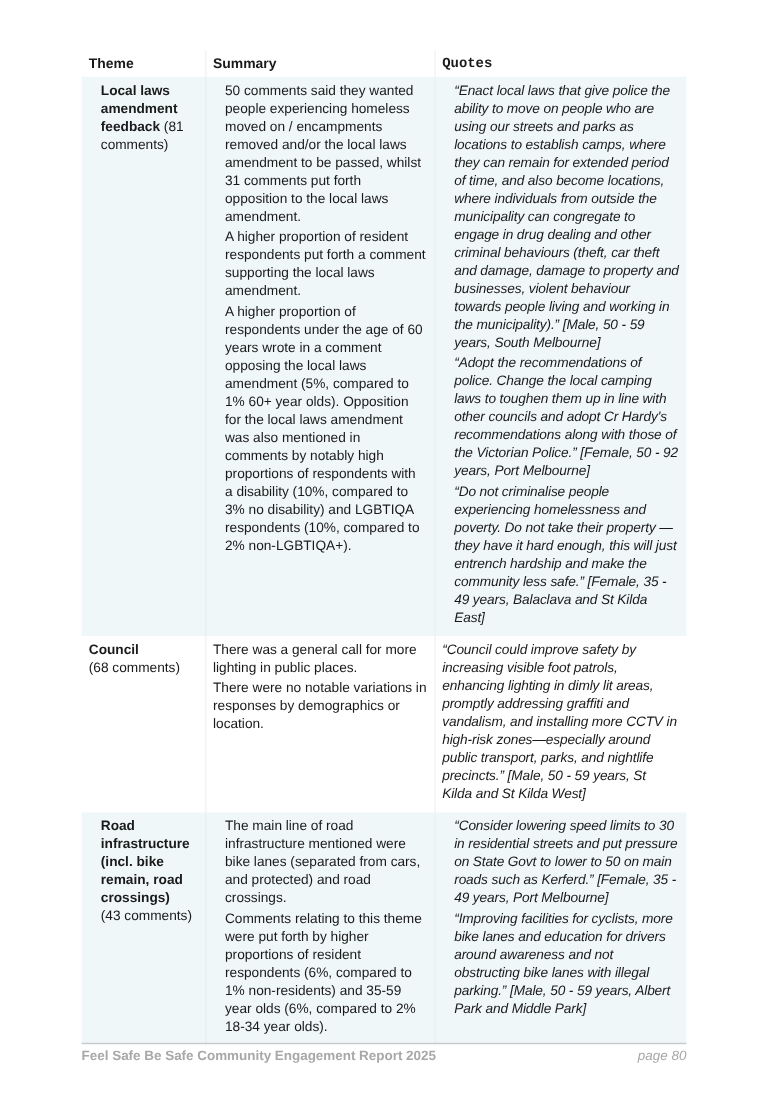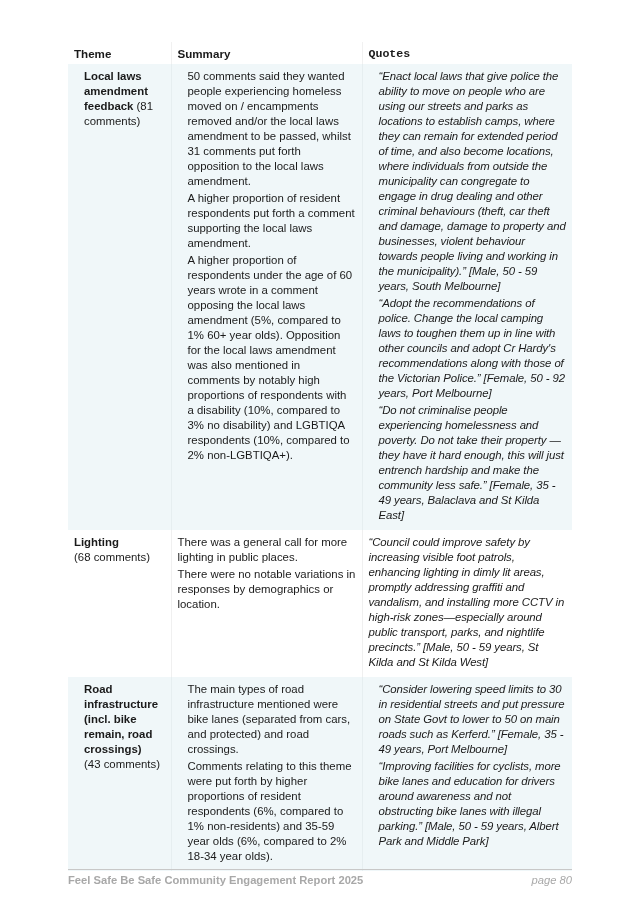--- a/index.html
+++ b/index.html
@@ -112,39 +112,39 @@
         </td>
         <td class="quotes">
           <p class="quote">“Enact local laws that give police the ability to move on people who are using our streets and parks as locations to establish camps, where they can remain for extended period of time, and also become locations, where individuals from outside the municipality can congregate to engage in drug dealing and other criminal behaviours (theft, car theft and damage, damage to property and businesses, violent behaviour towards people living and working in the municipality).” [Male, 50 - 59 years, South Melbourne]</p>
           <p class="quote">“Adopt the recommendations of police. Change the local camping laws to toughen them up in line with other councils and adopt Cr Hardy's recommendations along with those of the Victorian Police.” [Female, 50 - 92 years, Port Melbourne]</p>
           <p class="quote">“Do not criminalise people experiencing homelessness and poverty. Do not take their property — they have it hard enough, this will just entrench hardship and make the community less safe.” [Female, 35 - 49 years, Balaclava and St Kilda East]</p>
         </td>
       </tr>
 
       <tr class="plain body-row">
         <td>
-          <span class="theme-name">Lighting</span><br>
+          <span class="theme-name">Council</span><br>
           <span>(68 comments)</span>
         </td>
         <td class="summary">
           <p class="para">There was a general call for more lighting in public places.</p>
           <p class="para">There were no notable variations in responses by demographics or location.</p>
         </td>
         <td class="quotes">
           <p class="quote">“Council could improve safety by increasing visible foot patrols, enhancing lighting in dimly lit areas, promptly addressing graffiti and vandalism, and installing more CCTV in high-risk zones—especially around public transport, parks, and nightlife precincts.” [Male, 50 - 59 years, St Kilda and St Kilda West]</p>
         </td>
       </tr>
 
       <tr class="shaded body-row">
         <td>
           <span class="theme-name">Road infrastructure (incl. bike remain, road crossings)</span><br>
           <span>(43 comments)</span>
         </td>
         <td class="summary">
-          <p class="para">The main types of road infrastructure mentioned were bike lanes (separated from cars, and protected) and road crossings.</p>
+          <p class="para">The main line of road infrastructure mentioned were bike lanes (separated from cars, and protected) and road crossings.</p>
           <p class="para">Comments relating to this theme were put forth by higher proportions of resident respondents (6%, compared to 1% non-residents) and 35-59 year olds (6%, compared to 2% 18-34 year olds).</p>
         </td>
         <td class="quotes">
           <p class="quote">“Consider lowering speed limits to 30 in residential streets and put pressure on State Govt to lower to 50 on main roads such as Kerferd.” [Female, 35 - 49 years, Port Melbourne]</p>
           <p class="quote">“Improving facilities for cyclists, more bike lanes and education for drivers around awareness and not obstructing bike lanes with illegal parking.” [Male, 50 - 59 years, Albert Park and Middle Park]</p>
         </td>
       </tr>
     </tbody>
   </table>
 

